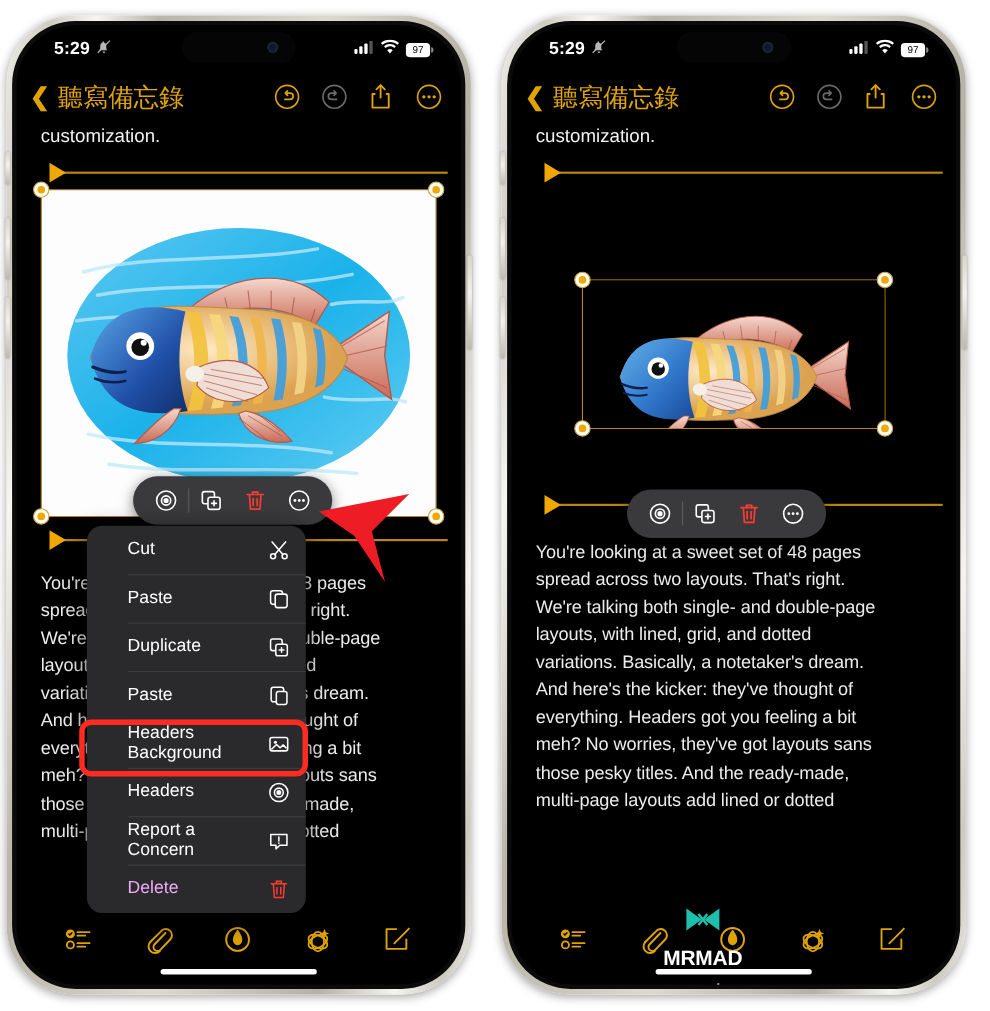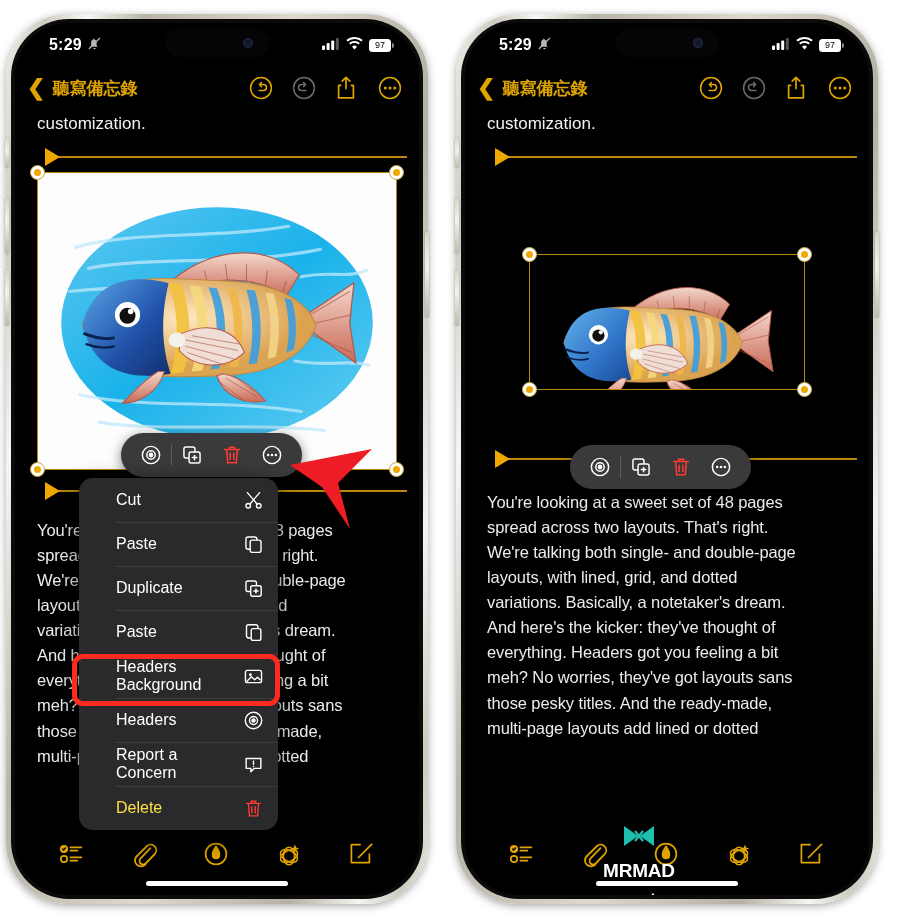--- a/index.html
+++ b/index.html
@@ -56,21 +56,21 @@
   .bat{ width:22px; height:13px; border-radius:3.5px; background:#fff;
     display:flex; align-items:center; justify-content:center;
     color:#000; font-size:9px; font-weight:normal; position:relative; }
   .bat:after{ content:""; position:absolute; right:-3px; top:4px; width:2px;
     height:5px; border-radius:0 2px 2px 0; background:rgba(255,255,255,.55); }
 
   
   .navbar{ display:flex; align-items:center; height:42px; padding:0 16px 0 12px; }
   .nav-back{ display:flex; align-items:center; gap:7px; color:#e0a400; }
   .chev{ font-size:22px; line-height:1; font-weight:bold; }
-  .nav-title{ font-size:17px; font-weight:bold; color:#e0a400; white-space:nowrap; }
+  .nav-title{ font-size:23px; font-weight:normal; color:#e0a400; white-space:nowrap; }
   .nav-icons{ margin-left:auto; display:flex; align-items:center; gap:17px; }
   .nav-ic{ width:26px; height:26px; }
 
   
   .note{ position:relative; padding:0 22px; color:#f2f2f2; }
   .note-top{ font-size:17px; line-height:1.35; padding-top:4px; }
   .body-text{ font-size:16.5px; line-height:1.52; letter-spacing:-.1px;
     color:#ececec; white-space:pre-line; }
 
   
@@ -111,21 +111,21 @@
     box-shadow:0 6px 22px rgba(0,0,0,.65); z-index:40;
   }
   .ctxrow{
     display:flex; align-items:center; height:44px; padding:0 14px;
     color:#fff; font-size:16px; position:relative;
   }
   .ctxrow + .ctxrow:before{ content:""; position:absolute; left:14px; right:0; top:0;
     height:1px; background:#3d3d3f; }
   .ctxrow .lbl{ flex:1; }
   .ctxrow .ic{ width:22px; height:22px; display:flex; align-items:center; justify-content:center; }
-  .ctxrow.danger{ color:#fde047; }
+  .ctxrow.danger{ color:#f0abfc; }
   .hl-box{
     position:absolute; left:-7px; width:208px; height:52px;
     border:5px solid #ff2a20; border-radius:11px; z-index:50; pointer-events:none;
   }
 
   
   .redarrow{ position:absolute; z-index:45; }
 
   
   .bottombar{

